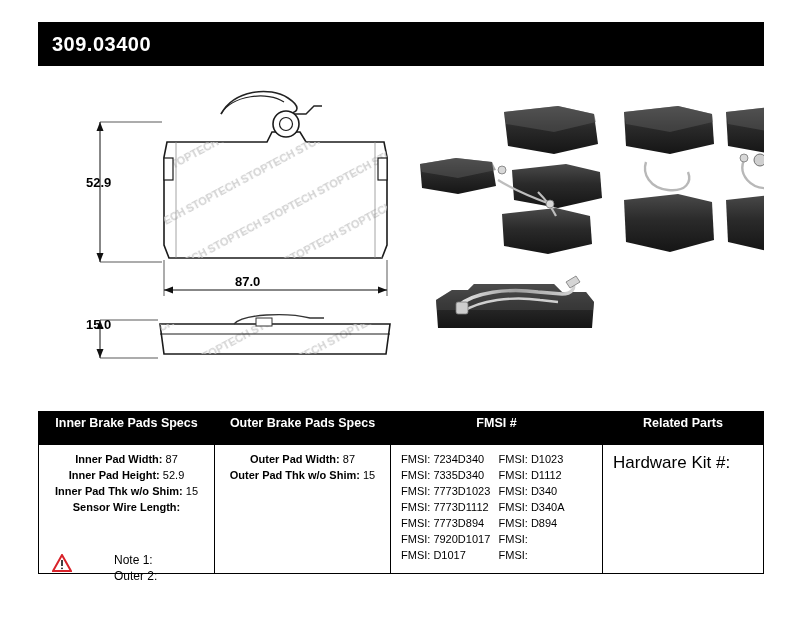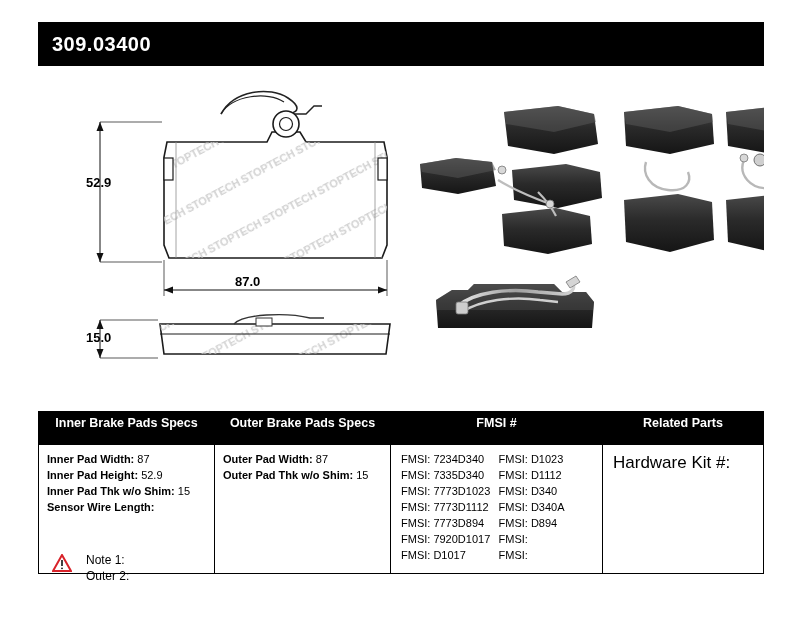--- a/index.html
+++ b/index.html
@@ -78,21 +78,21 @@
     font-weight: bold;
     text-align: center;
     padding: 4px 2px 15px;
   }
   .tbl-body {
     padding: 6px 6px 10px;
     min-height: 120px;
   }
   .spec-row {
     font-size: 11px;
-    text-align: left;
+    text-align: center;
     padding: 2px 2px;
     color: #000;
     white-space: nowrap;
   }
   .spec-row .val { font-weight: normal; }
   .spec-row .lbl { font-weight: bold; }
 
   .fmsi-cols {
     display: flex;
     padding-left: 4px;
@@ -109,20 +109,21 @@
     padding: 2px 0 2px 4px;
     color: #000;
   }
 
   
   .notes {
     position: absolute;
     left: 52px; top: 552px;
     display: flex;
     align-items: flex-start;
+    gap: 28px;
   }
   .warn-icon {
     width: 20px; height: 18px;
     margin-right: 14px;
     margin-top: 2px;
   }
   .note-line {
     font-size: 12px;
     color: #000;
     padding: 1px 0;
@@ -264,21 +265,21 @@
 
         <path d="M 420 244 C 436 230 470 226 500 230 L 524 232 C 534 232 538 226 534 221" fill="none" stroke="url(#clipGrad)" stroke-width="3.4"></path>
         <path d="M 424 250 C 442 238 474 234 502 238 L 520 240" fill="none" stroke="#cfcfcf" stroke-width="2.4"></path>
         <rect x="418" y="240" width="12" height="12" rx="2" fill="#cdcdcd" stroke="#777" stroke-width="0.8"></rect>
         <path d="M 528 220 l 10 -6 l 4 6 l -10 6 z" fill="#d5d5d5" stroke="#777" stroke-width="0.8"></path>
       </g>
     </svg>
 
     <span class="dim-label" style="left: 48px; top: 113px;">52.9</span>
     <span class="dim-label" style="left: 197px; top: 212px;">87.0</span>
-    <span class="dim-label" style="left: 48px; top: 268px; text-align: center;">15.0</span>
+    <span class="dim-label" style="left: 48px; top: 255px; text-align: center;">15.0</span>
   </div>
 
   <div class="tables">
 
     <div class="tbl inner">
       <div class="tbl-head">Inner Brake Pads Specs</div>
       <div class="tbl-body">
         <div class="spec-row">
           <span class="lbl">Inner Pad Width:</span>
           <span class="val">87</span>

